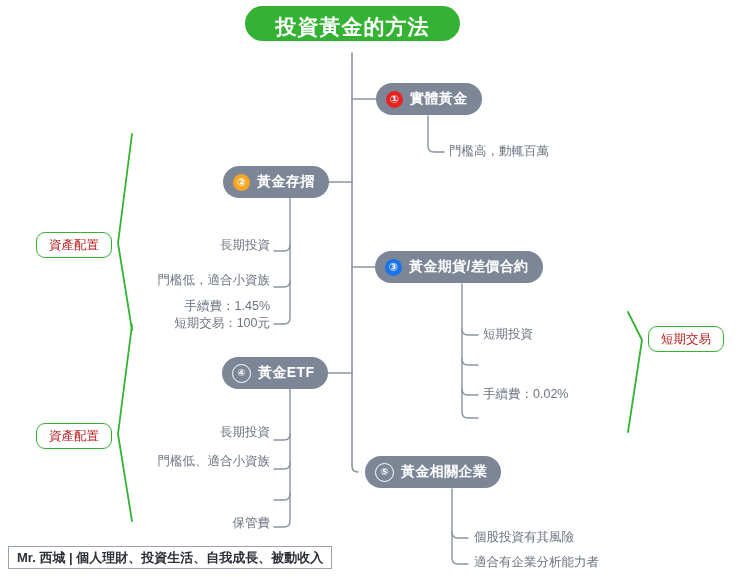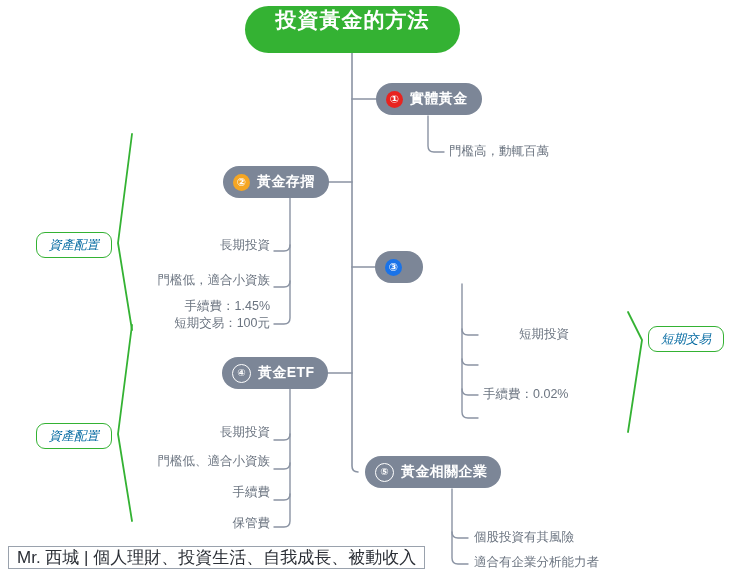--- a/index.html
+++ b/index.html
@@ -27,25 +27,25 @@
     width: 740px;
     height: 577px;
     pointer-events: none;
   }
   
   .root-node {
     position: absolute;
     left: 245px;
     top: 6px;
     width: 215px;
-    height: 47px;
+    height: 35px;
     background: #34b233;
     border-radius: 24px;
     display: flex;
-    align-items: flex-start;
+    align-items: flex-end;
     justify-content: center;
     box-sizing: border-box;
   }
   .root-node .label {
     color: #ffffff;
     font-size: 21px;
     font-weight: bold;
     letter-spacing: 1px;
     white-space: nowrap;
   }
@@ -100,42 +100,41 @@
     border: 1.6px solid #34b233;
     border-radius: 9px;
     background: #ffffff;
     display: flex;
     align-items: center;
     justify-content: center;
     box-sizing: border-box;
   }
   .chip .label {
     font-size: 12.5px;
-    color: #0369a1;
-    white-space: nowrap;
-    font-style: italic;
+    color: #b91c1c;
+    white-space: nowrap;
   }
   
   .footer {
     position: absolute;
     left: 8px;
     top: 546px;
     height: 23px;
     border: 1px solid #9aa2ad;
     background: #ffffff;
     display: flex;
     align-items: center;
     padding: 0 8px;
     box-sizing: border-box;
   }
   .footer .label {
-    font-size: 17px;
+    font-size: 13px;
     color: #2b2f36;
     white-space: nowrap;
-    font-weight: normal;
+    font-weight: bold;
     text-align: center;
   }
 </style>
 </head>
 <body>
 
 <div id="canvas">
 
   <svg class="svg-layer" viewBox="0 0 740 577">
     <g fill="none" stroke="#8a93a3" stroke-width="1.6" stroke-linecap="round" stroke-linejoin="round">
@@ -201,31 +200,31 @@
     <span class="num orange">②</span>
     <span class="label">黃金存摺</span>
   </div>
   <div class="leaf right-align" style="left:60px; top:237px; width:210px;">長期投資</div>
   <div class="leaf right-align" style="left:60px; top:272px; width:210px;">門檻低，適合小資族</div>
   <div class="leaf right-align" style="left:60px; top:298px; width:210px;">手續費：1.45%</div>
   <div class="leaf right-align" style="left:60px; top:315px; width:210px;">短期交易：100元</div>
 
   <div class="branch-node" style="left:375px; top:251px;">
     <span class="num blue">③</span>
-  </div>
-  <div class="leaf" style="left:483px; top:326px;margin-left:36px;">短期投資</div>
+    <span class="label">黃金期貨/差價合約</span>
+  </div>
+  <div class="leaf" style="left:483px; top:326px;">短期投資</div>
   <div class="leaf" style="left:483px; top:386px;">手續費：0.02%</div>
 
   <div class="branch-node" style="left:222px; top:357px;">
     <span class="num plain">④</span>
     <span class="label">黃金ETF</span>
   </div>
   <div class="leaf right-align" style="left:60px; top:424px; width:210px;">長期投資</div>
   <div class="leaf right-align" style="left:60px; top:453px; width:210px;">門檻低、適合小資族</div>
-  <div class="leaf right-align" style="left:60px; top:484px; width:210px;">手續費</div>
   <div class="leaf right-align" style="left:60px; top:515px; width:210px;">保管費</div>
 
   <div class="branch-node" style="left:365px; top:456px;">
     <span class="num plain">⑤</span>
     <span class="label">黃金相關企業</span>
   </div>
   <div class="leaf" style="left:474px; top:529px;">個股投資有其風險</div>
   <div class="leaf" style="left:474px; top:555px;font-family:Liberation Mono, monospace;">適合有企業分析能力者</div>
 
   <div class="chip" style="left:36px; top:232px; width:76px; height:26px;">

